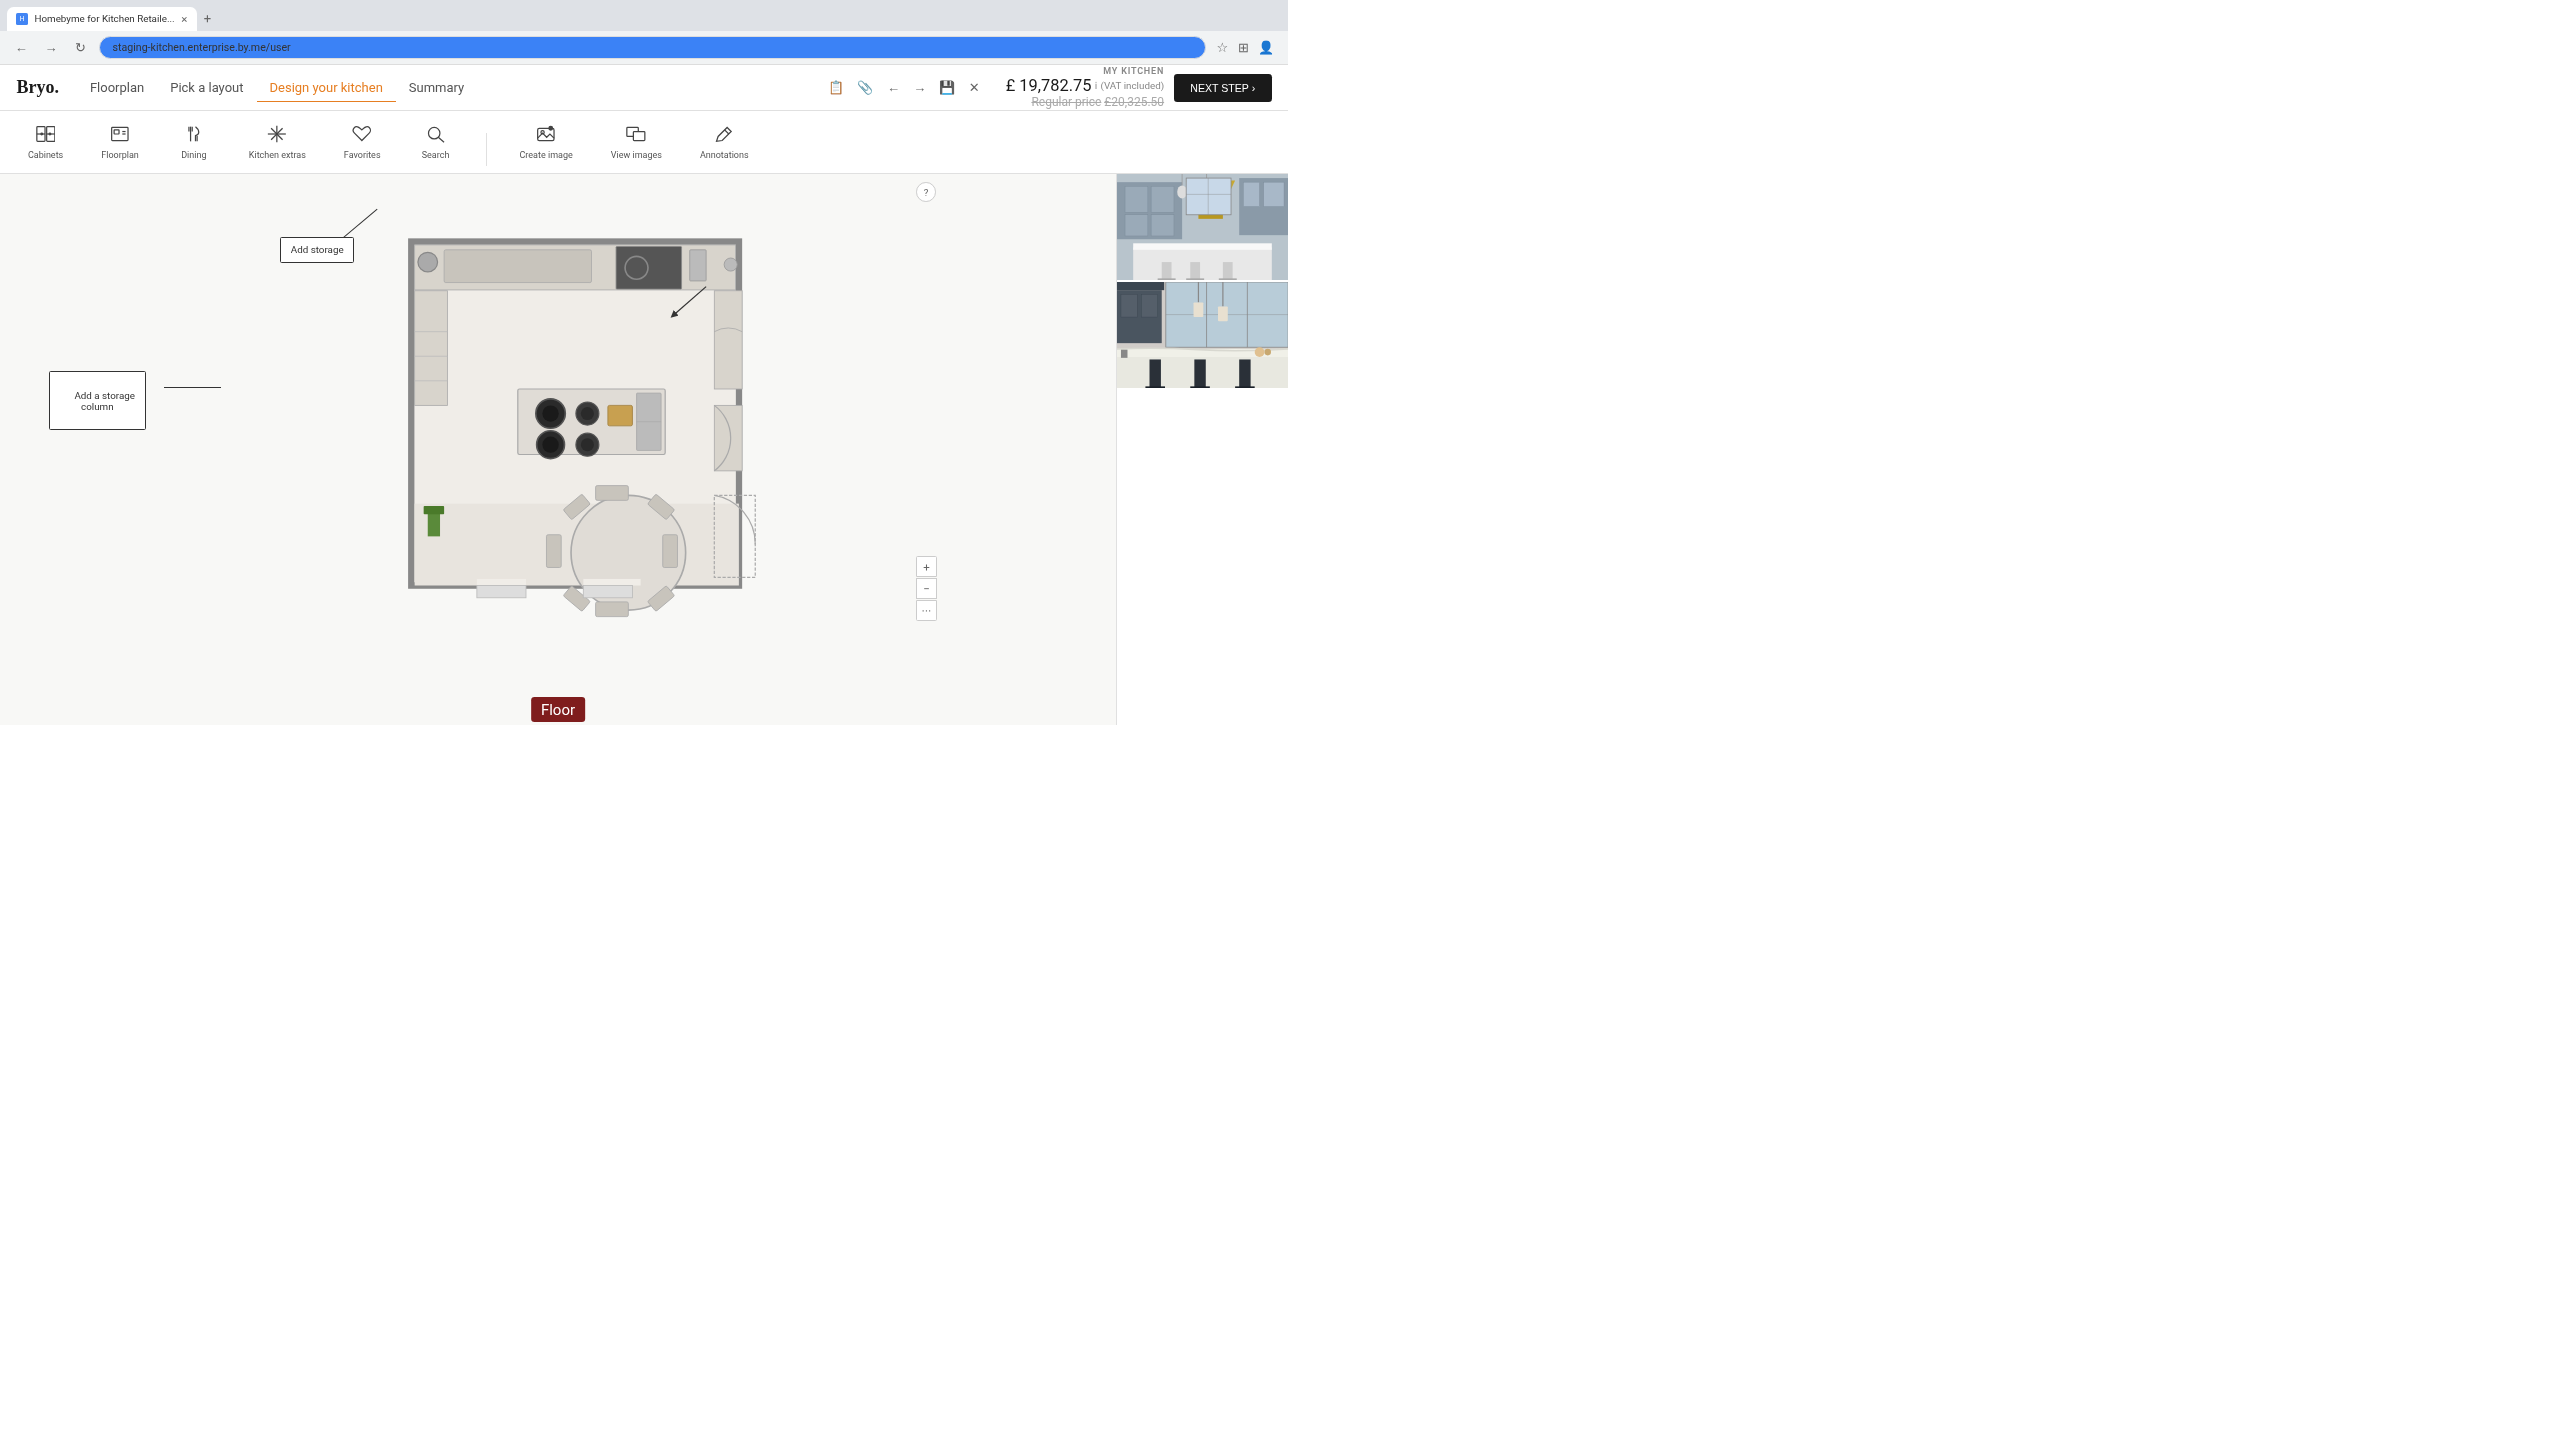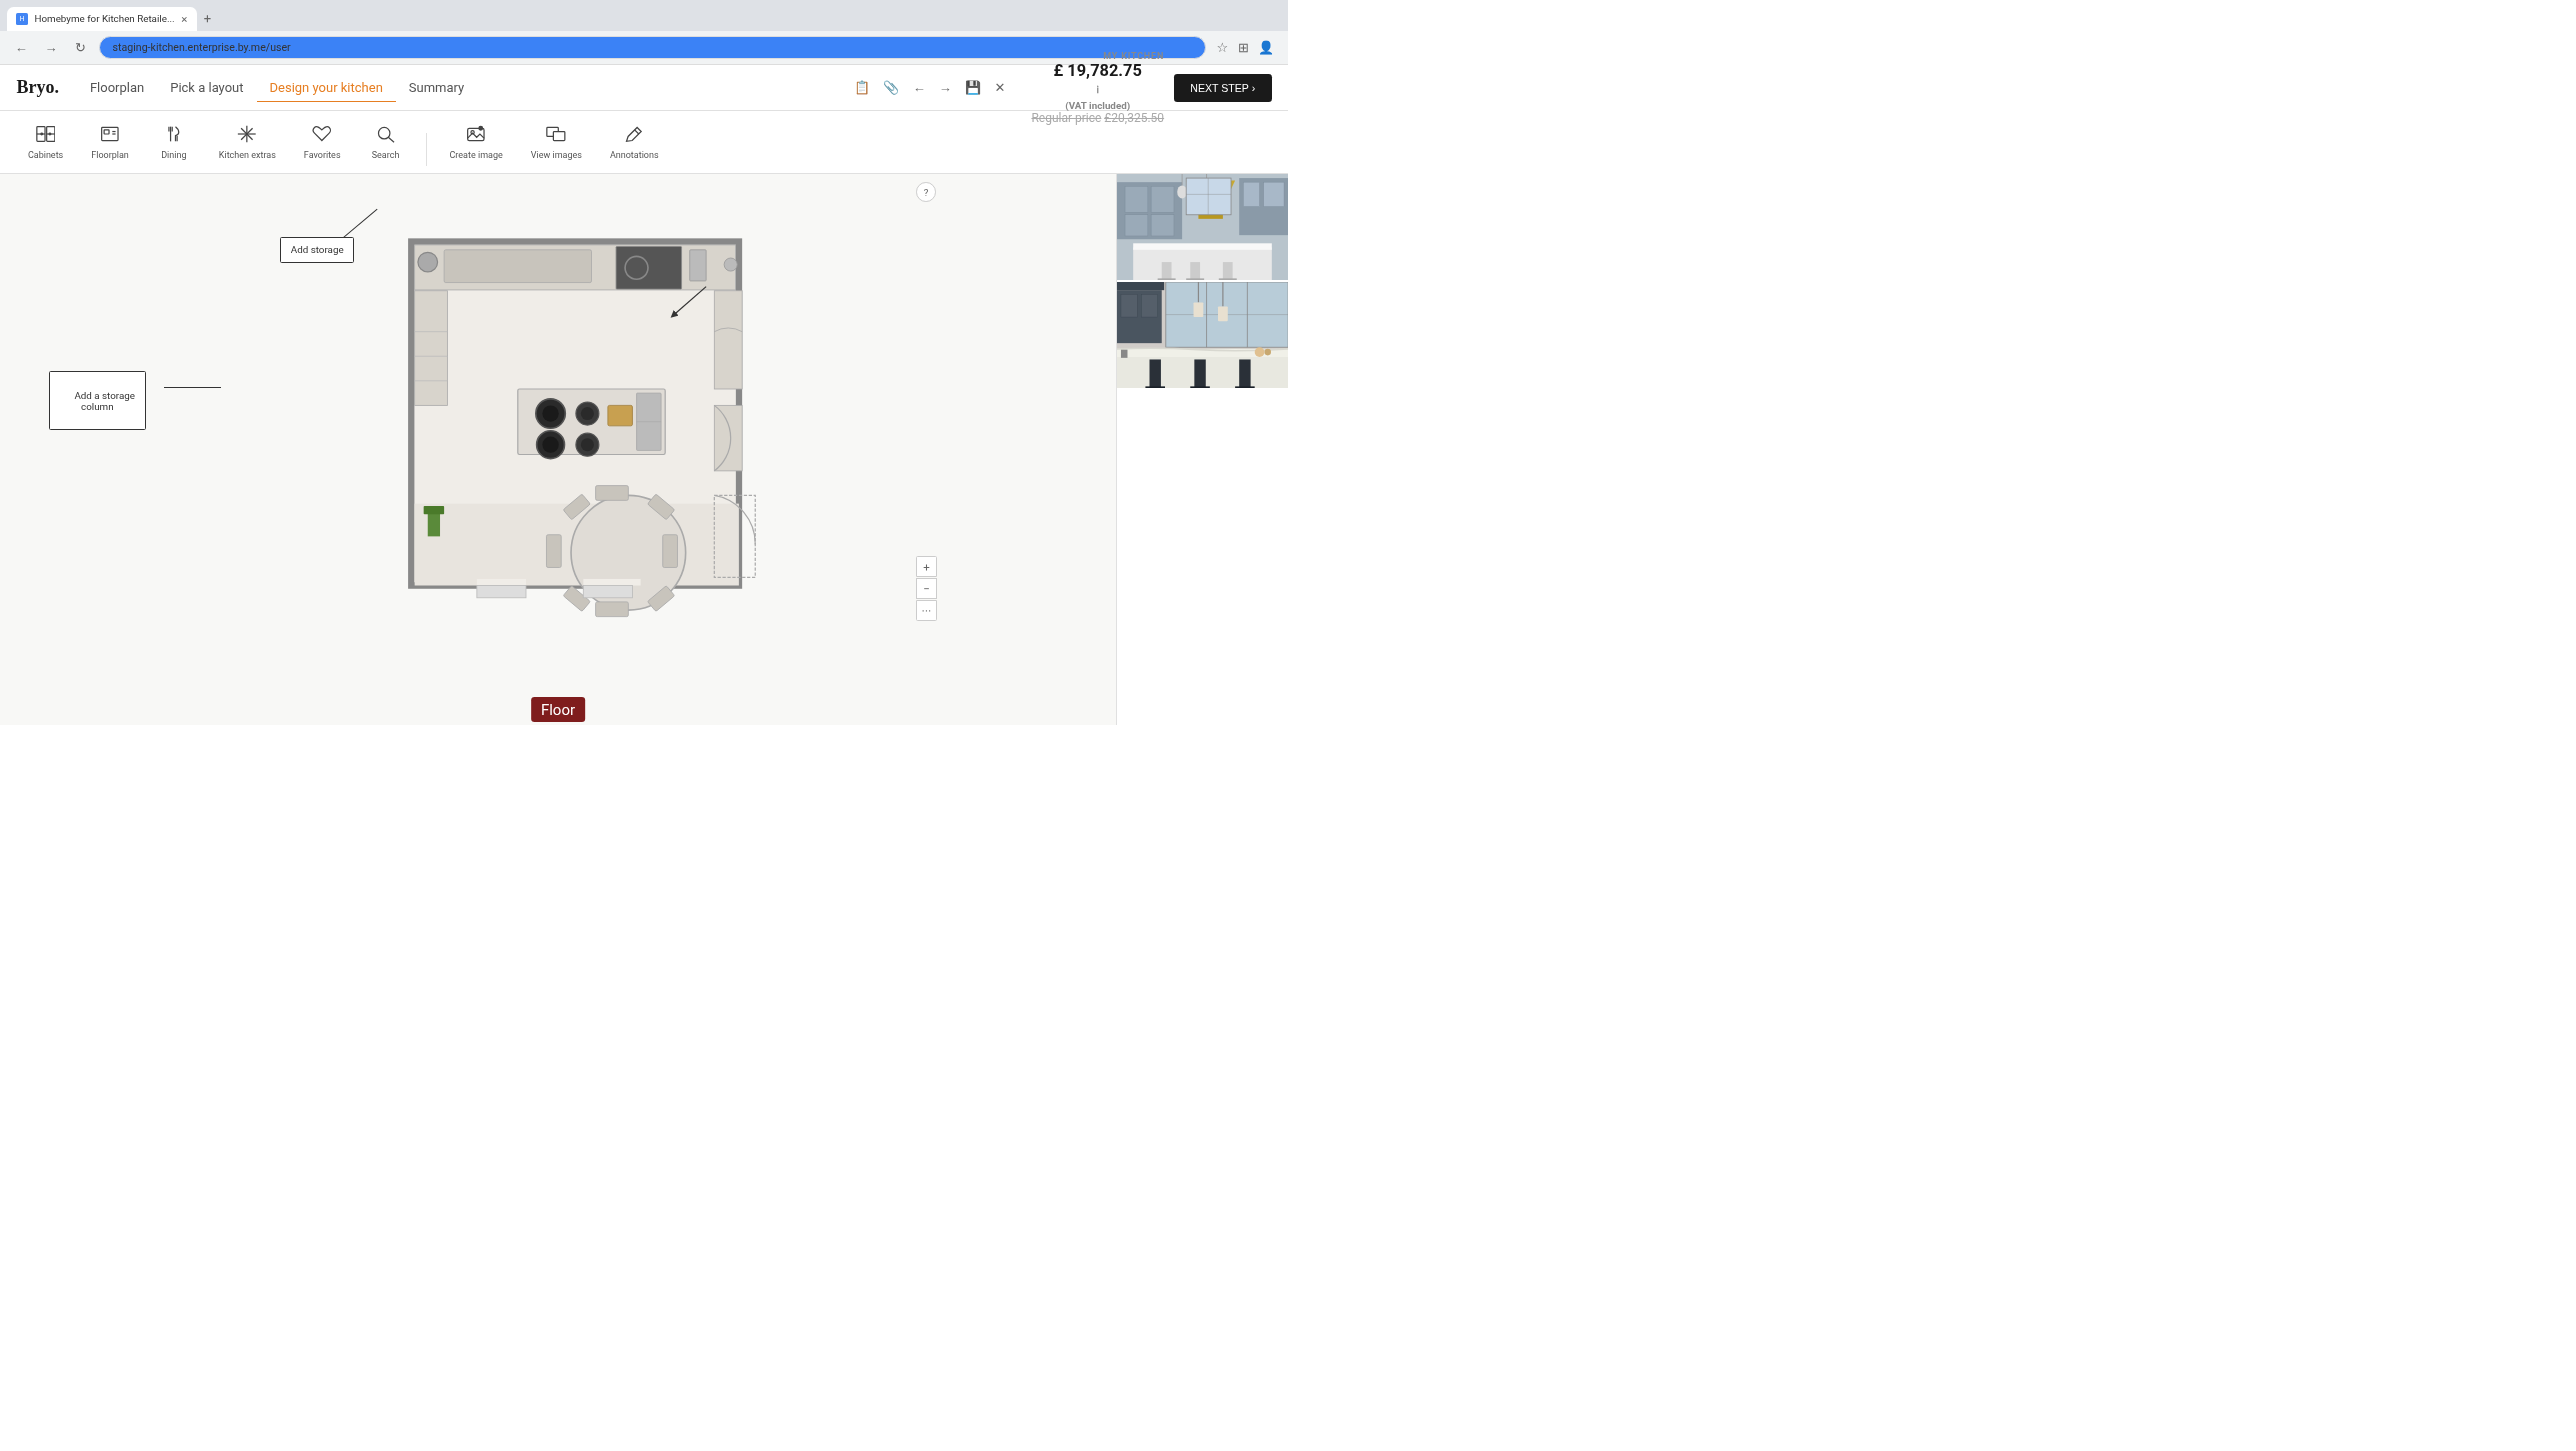--- a/index.html
+++ b/index.html
@@ -21,27 +21,27 @@
 
     
     .app-header { display: flex; align-items: center; padding: 0 16.4px; height: 46px; border-bottom: 0.8px solid #e0e0e0; background: #fff; }
     .logo { font-size: 18px; font-weight: 700; color: #1a1a1a; margin-right: 18px; font-family: Georgia, serif; }
     .main-nav { display: flex; gap: 0; align-items: center; }
     .nav-item { padding: 6.6px 13px; font-size: 13px; color: #555; cursor: pointer; text-decoration: none; }
     .nav-item.active { color: #e67e22; border-bottom: 1.6px solid #e67e22; }
     .header-right { margin-left: auto; display: flex; align-items: center; gap: 9.8px; }
     .kitchen-price-section { text-align: right; }
     .kitchen-label { font-size: 9px; color: #888; font-weight: 600; letter-spacing: 0.8px; }
-    .kitchen-price { font-size: 16.4px; font-weight: 700; color: #1a1a1a; display: flex; align-items: center; gap: 3.3px; flex-direction: column; }
+    .kitchen-price { font-size: 16.4px; font-weight: 400; color: #1a1a1a; display: flex; align-items: center; gap: 3.3px; }
     .regular-price { font-size: 12px; color: #888; }
     .regular-price span { text-decoration: line-through; color: #aaa; }
     .next-step-btn { background: #1a1a1a; color: #fff; padding: 8.2px 16.4px; border-radius: 3.3px; font-size: 10.6px; font-weight: 400; cursor: pointer; border: none; white-space: nowrap; }
 
     
-    .toolbar { display: flex; align-items: flex-end; padding: 6.6px 16.4px; border-bottom: 0.8px solid #e0e0e0; gap: 5px; background: #fff; }
+    .toolbar { display: flex; align-items: flex-end; padding: 6.6px 16.4px; border-bottom: 0.8px solid #e0e0e0; gap: 15px; background: #fff; }
     .toolbar-item { display: flex; flex-direction: column; align-items: center; padding: 6.6px 11.5px; cursor: pointer; border-radius: 4.9px; min-width: 57px; gap: 3.3px; }
     .toolbar-icon { font-size: 18px; color: #444; }
     .toolbar-label { font-size: 9px; color: #555; }
     .toolbar-separator { width: 0.8px; height: 33px; background: #e0e0e0; margin: 0 6.6px; }
 
     
     .main-content { display: flex; height: calc(725px - 46px - 41px - 41px); background: #f8f8f6; position: relative; }
     
     
     .floorplan-area { flex: 1; position: relative; display: flex; align-items: center; justify-content: center; overflow: hidden; }

